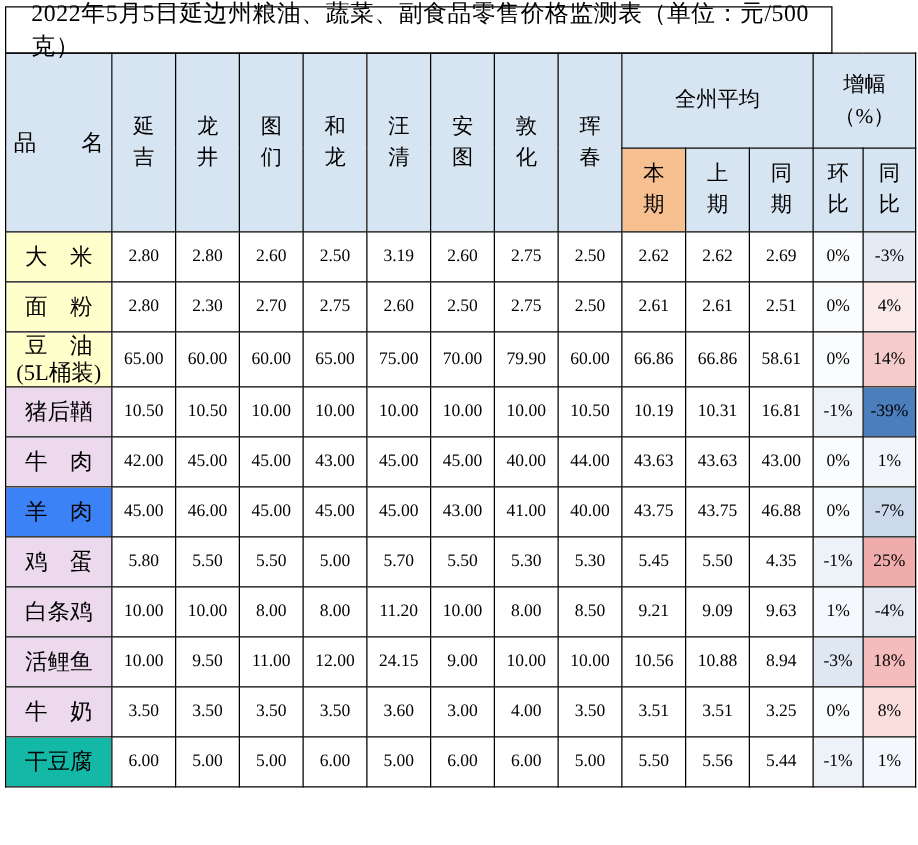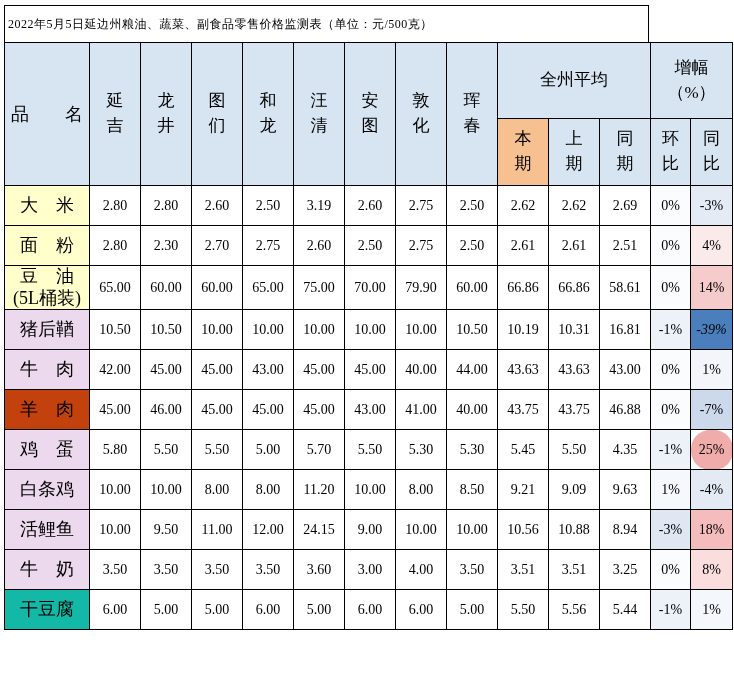--- a/index.html
+++ b/index.html
@@ -6,22 +6,22 @@
   body {
     width:734px; height:676px; overflow:hidden;
     font-family:"Liberation Serif","DejaVu Serif",serif;
     color:#000;
   }
   .sheet { position:absolute; left:4px; top:5px; }
   .title-bar {
     width:640px; height:36px;
     border:1px solid #000;
     display:flex; align-items:center;
-    padding-left:3px;
-    font-size:12px; letter-spacing:0.5px;
+    padding-left:20px;
+    font-size:19px; letter-spacing:0.5px;
     background:#ffffff;
     box-sizing:content-box;
   }
   table.price-table {
     border-collapse:collapse;
     table-layout:fixed;
     width:728px;
     margin-top:-1px;
   }
   .price-table th, .price-table td {
@@ -163,40 +163,40 @@
           <td class="num">10.00</td>
           <td class="num">10.00</td>
           <td class="num">10.00</td>
           <td class="num">10.00</td>
           <td class="num">10.00</td>
           <td class="num">10.50</td>
           <td class="num">10.19</td>
           <td class="num">10.31</td>
           <td class="num">16.81</td>
           <td class="pct" style="background: rgb(237, 242, 248);">-1%</td>
-          <td class="pct" style="background: rgb(75, 126, 188); font-style: italic;">-39%</td>
+          <td class="pct" style="background: rgb(75, 126, 188);">-39%</td>
         </tr>
         <tr class="data">
           <td class="name" style="background: rgb(236, 217, 237);">牛　肉</td>
           <td class="num">42.00</td>
           <td class="num">45.00</td>
           <td class="num">45.00</td>
           <td class="num">43.00</td>
           <td class="num">45.00</td>
           <td class="num">45.00</td>
           <td class="num">40.00</td>
           <td class="num">44.00</td>
           <td class="num">43.63</td>
           <td class="num">43.63</td>
           <td class="num">43.00</td>
           <td class="pct" style="background: rgb(251, 252, 254);">0%</td>
           <td class="pct" style="background: rgb(242, 245, 250);">1%</td>
         </tr>
         <tr class="data">
-          <td class="name" style="background: #c2410c;">羊　肉</td>
+          <td class="name" style="background: #3b82f6;">羊　肉</td>
           <td class="num">45.00</td>
           <td class="num">46.00</td>
           <td class="num">45.00</td>
           <td class="num">45.00</td>
           <td class="num">45.00</td>
           <td class="num">43.00</td>
           <td class="num">41.00</td>
           <td class="num">40.00</td>
           <td class="num">43.75</td>
           <td class="num">43.75</td>
@@ -211,21 +211,21 @@
           <td class="num">5.50</td>
           <td class="num">5.00</td>
           <td class="num">5.70</td>
           <td class="num">5.50</td>
           <td class="num">5.30</td>
           <td class="num">5.30</td>
           <td class="num">5.45</td>
           <td class="num">5.50</td>
           <td class="num">4.35</td>
           <td class="pct" style="background: rgb(237, 242, 248);">-1%</td>
-          <td class="pct" style="background: rgb(240, 171, 171); border-radius: 19px;">25%</td>
+          <td class="pct" style="background: rgb(240, 171, 171);">25%</td>
         </tr>
         <tr class="data">
           <td class="name" style="background: rgb(236, 217, 237);">白条鸡</td>
           <td class="num">10.00</td>
           <td class="num">10.00</td>
           <td class="num">8.00</td>
           <td class="num">8.00</td>
           <td class="num">11.20</td>
           <td class="num">10.00</td>
           <td class="num">8.00</td>

